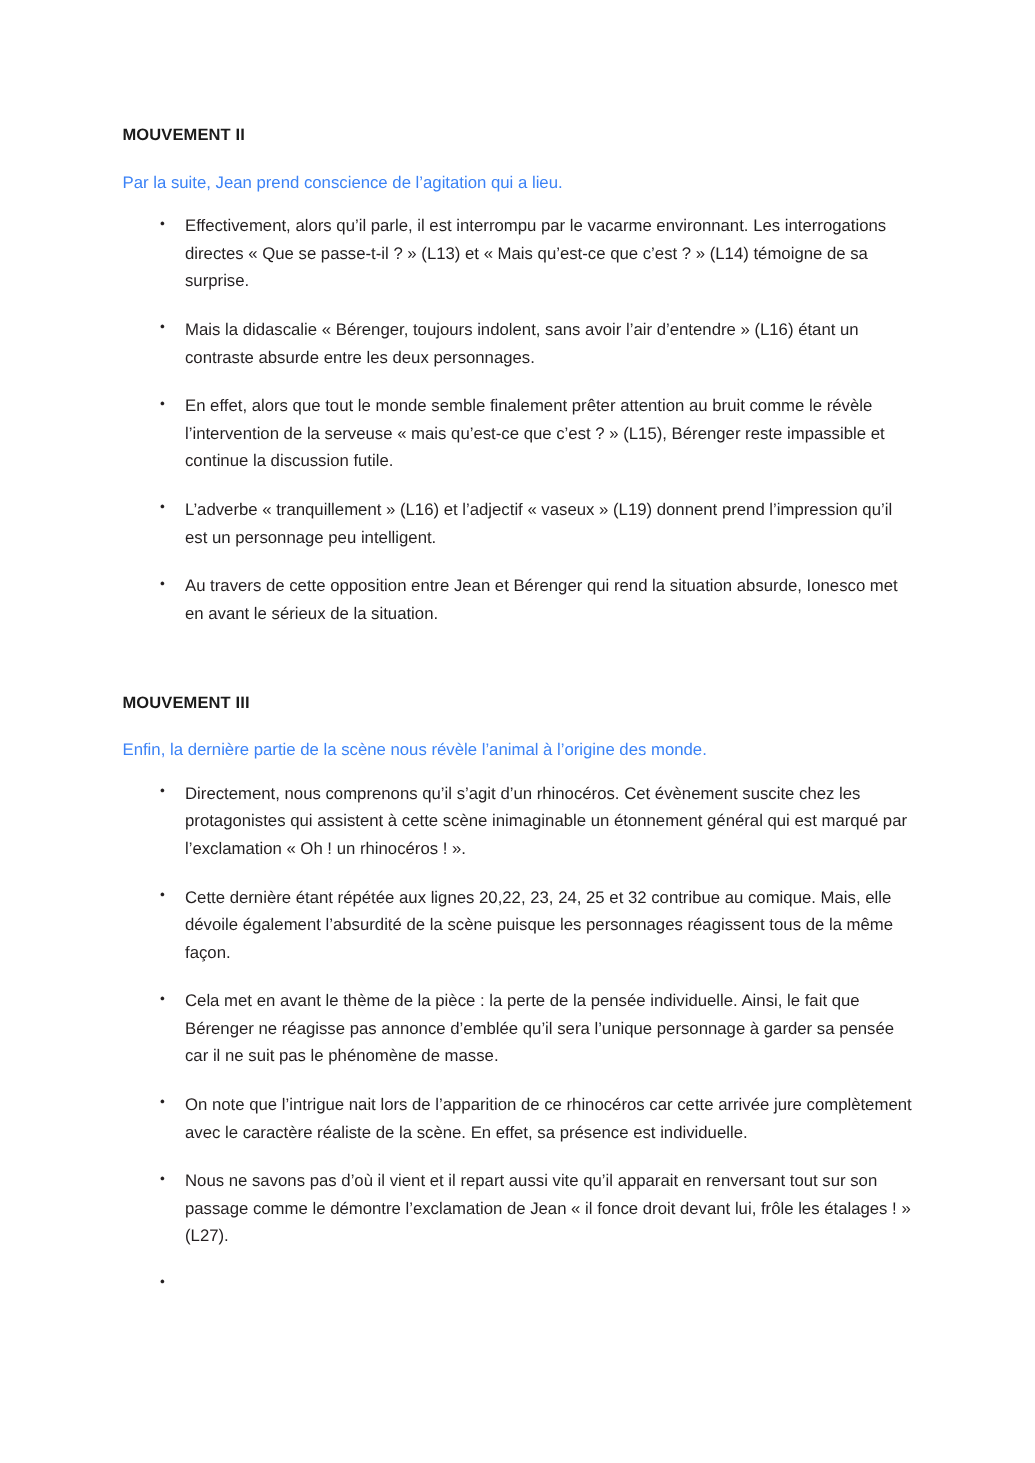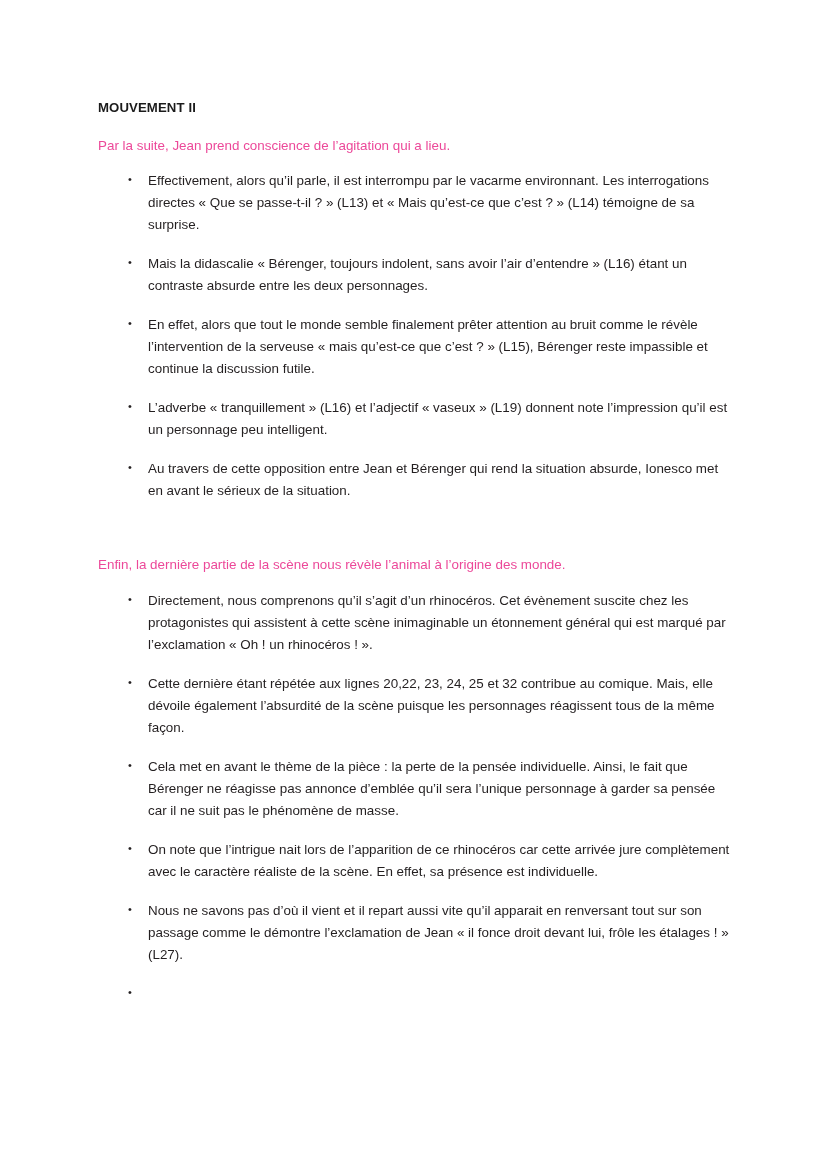--- a/index.html
+++ b/index.html
@@ -32,21 +32,21 @@
     font-weight: bold;
     letter-spacing: 0.1px;
     margin: 0 0 18px 0;
     line-height: 1.25;
     color: #1b1b1b;
   }
   p.para {
     font-size: 13.4px;
     line-height: 1.62;
     margin: 0 0 14px 0;
-    color: #ec4899;
+    color: #3b82f6;
     text-align: left;
   }
   ul.bullets {
     list-style: none;
     margin: 0 0 6px 0;
     padding: 0;
   }
   ul.bullets > li {
     position: relative;
     padding-left: 50px;
@@ -99,33 +99,34 @@
         <li>
           <span class="bullet-mark">•</span>
           <span>Mais la didascalie « Bérenger, toujours indolent, sans avoir l’air d’entendre » (L16) étant un contraste absurde entre les deux personnages.</span>
         </li>
         <li>
           <span class="bullet-mark">•</span>
           <span>En effet, alors que tout le monde semble finalement prêter attention au bruit comme le révèle l’intervention de la serveuse « mais qu’est-ce que c’est ? » (L15), Bérenger reste impassible et continue la discussion futile.</span>
         </li>
         <li>
           <span class="bullet-mark">•</span>
-          <span>L’adverbe « tranquillement » (L16) et l’adjectif « vaseux » (L19) donnent note l’impression qu’il est un personnage peu intelligent.</span>
+          <span>L’adverbe « tranquillement » (L16) et l’adjectif « vaseux » (L19) donnent prend l’impression qu’il est un personnage peu intelligent.</span>
         </li>
         <li>
           <span class="bullet-mark">•</span>
           <span>Au travers de cette opposition entre Jean et Bérenger qui rend la situation absurde, Ionesco met en avant le sérieux de la situation.</span>
         </li>
       </ul>
 
     </section>
 
     <div class="spacer-between-sections"></div>
 
     <section class="section-block">
+      <h2 class="section-heading">MOUVEMENT III</h2>
 
       <p class="para intro-para">Enfin, la dernière partie de la scène nous révèle l’animal à l’origine des monde.</p>
 
       <ul class="bullets">
         <li>
           <span class="bullet-mark">•</span>
           <span>Directement, nous comprenons qu’il s’agit d’un rhinocéros. Cet évènement suscite chez les protagonistes qui assistent à cette scène inimaginable un étonnement général qui est marqué par l’exclamation « Oh ! un rhinocéros ! ».</span>
         </li>
         <li>
           <span class="bullet-mark">•</span>

